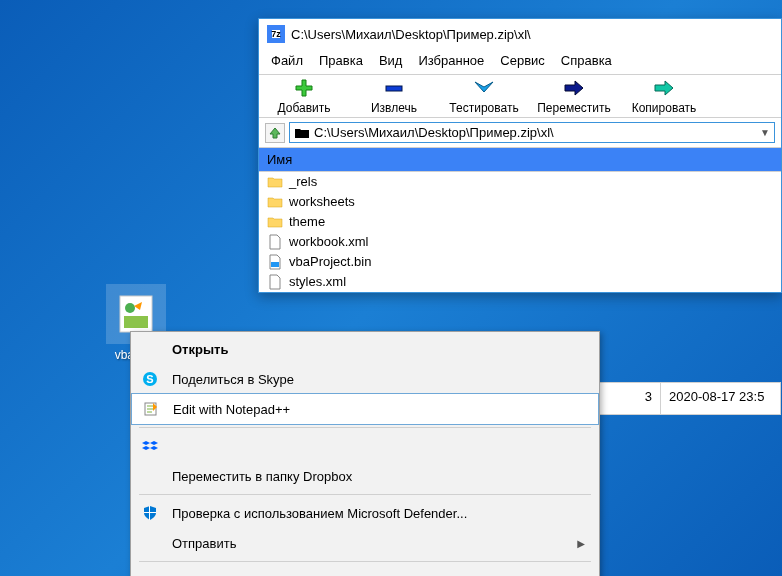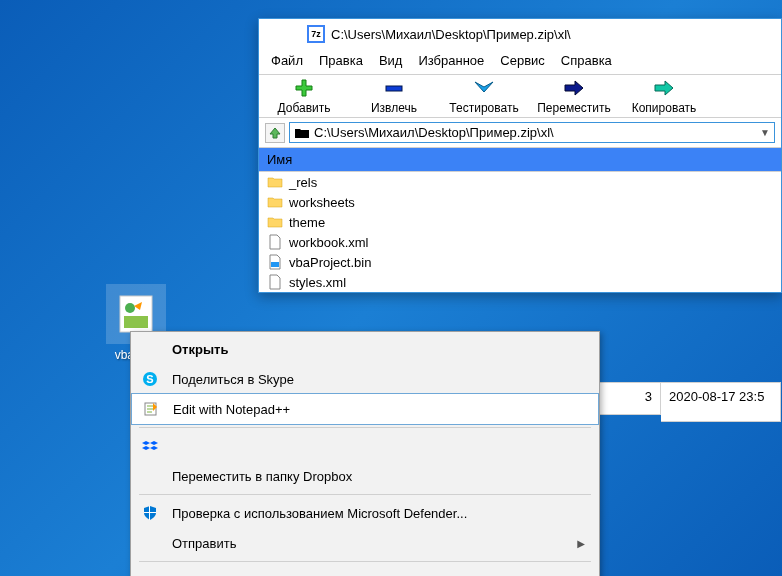--- a/index.html
+++ b/index.html
@@ -5,44 +5,44 @@
 * { margin: 0; padding: 0; box-sizing: border-box; font-family: 'Segoe UI', Tahoma, sans-serif; }
 body { width: 782px; height: 576px; background: linear-gradient(135deg, #0a5db8 0%, #1b7fd4 50%, #0a5db8 100%); position: relative; overflow: hidden; }
 
 .desktop-icon { position: absolute; left: 106px; top: 284px; width: 58px; text-align: center; }
 .desktop-icon .icon-box { width: 60px; height: 60px; background: rgba(255,255,255,0.18); display: flex; align-items: center; justify-content: center; }
 .desktop-icon .icon-box svg { width: 44px; height: 44px; }
 .desktop-icon .label { color: #fff; font-size: 12px; margin-top: 4px; text-shadow: 1px 1px 2px rgba(0,0,0,0.5); overflow: hidden; white-space: nowrap; }
 
 .window { position: absolute; left: 258px; top: 18px; right: 0; background: #fff; border: 1px solid #3a93db; box-shadow: 0 4px 12px rgba(0,0,0,0.3); }
 .titlebar { display: flex; align-items: center; padding: 6px 8px; background: #fff; }
-.titlebar .app-icon { width: 18px; height: 18px; border: 2px solid #3b82f6; display: flex; align-items: center; justify-content: center; font-size: 9px; font-weight: bold; margin-right: 6px; margin-left: 40px; }
+.titlebar .app-icon { width: 18px; height: 18px; border: 5px solid #3b82f6; display: flex; align-items: center; justify-content: center; font-size: 9px; font-weight: bold; margin-right: 6px; }
 .titlebar .title { font-size: 13px; color: #000; }
 .menubar { display: flex; padding: 2px 6px 4px 6px; gap: 4px; }
 .menubar .menu-item { font-size: 13px; color: #000; padding: 2px 6px; }
 
 .toolbar { display: flex; border-top: 1px solid #d0d0d0; border-bottom: 1px solid #d0d0d0; padding: 0 0; align-items: flex-end; }
 .toolbar .tool-btn { flex: 0 0 auto; text-align: center; padding: 2px 8px; min-width: 90px; }
 .toolbar .tool-btn .tool-icon { height: 22px; display: flex; align-items: center; justify-content: center; }
 .toolbar .tool-btn .tool-label { font-size: 12px; color: #000; margin-top: 2px; }
 
 .addressbar { display: flex; align-items: center; padding: 4px 6px; border-bottom: 1px solid #d0d0d0; gap: 4px; }
 .addressbar .up-icon { width: 20px; height: 20px; display: flex; align-items: center; justify-content: center; border: 1px solid #bbb; background: #f5f5f5; }
 .addressbar .path-box { flex: 1; display: flex; align-items: center; border: 1px solid #3a93db; padding: 2px 4px; gap: 4px; }
 .addressbar .folder-icon { width: 16px; height: 14px; }
 .addressbar .path-box input { flex: 1; border: none; outline: none; font-size: 13px; }
 
 .header-row { border-bottom: 1px solid #d0d0d0; padding: 4px 8px; font-size: 13px; background: #3b82f6; }
 .file-list { background: #fff; }
-.file-row { display: flex; align-items: center; gap: 6px; padding: 2px 8px; font-size: 13px; }
+.file-row { display: flex; gap: 6px; padding: 2px 8px; font-size: 13px; }
 .file-row .fi { width: 16px; height: 16px; display: flex; align-items: center; justify-content: center; flex-shrink: 0; }
 
 .status-area { position: absolute; left: 0; right: 0; top: 363px; display: flex; }
 .status-left { flex: 1; height: 33px; background: #fff; border: 1px solid #d0d0d0; padding: 6px 8px; font-size: 13px; text-align: right; }
-.status-right { width: 120px; height: 40px; background: #fff; border: 1px solid #d0d0d0; border-left: none; padding: 6px 8px; font-size: 13px; }
+.status-right { width: 120px; height: 33px; background: #fff; border: 1px solid #d0d0d0; border-left: none; padding: 6px 8px; font-size: 13px; }
 
 .context-menu { position: absolute; left: 130px; top: 331px; width: 470px; background: #f2f2f2; border: 1px solid #a0a0a0; box-shadow: 2px 2px 6px rgba(0,0,0,0.3); padding: 2px 0; }
 .context-menu .cm-item { display: flex; align-items: center; padding: 6px 14px 6px 9px; font-size: 13px; color: #000; }
 .context-menu .cm-item.bold { font-weight: 600; }
 .context-menu .cm-item.hover { background: #fff; border: 1px solid #6fa8d8; margin: -1px 0; }
 .context-menu .cm-item .cm-icon { width: 20px; height: 18px; margin-right: 12px; display: flex; align-items: center; justify-content: center; flex-shrink: 0; }
 .context-menu .cm-item .cm-label { flex: 1; }
 .context-menu .cm-sep { height: 1px; background: #d0d0d0; margin: 3px 8px; }
 .context-menu .cm-item .arrow { color: #555; font-size: 10px; }
 

